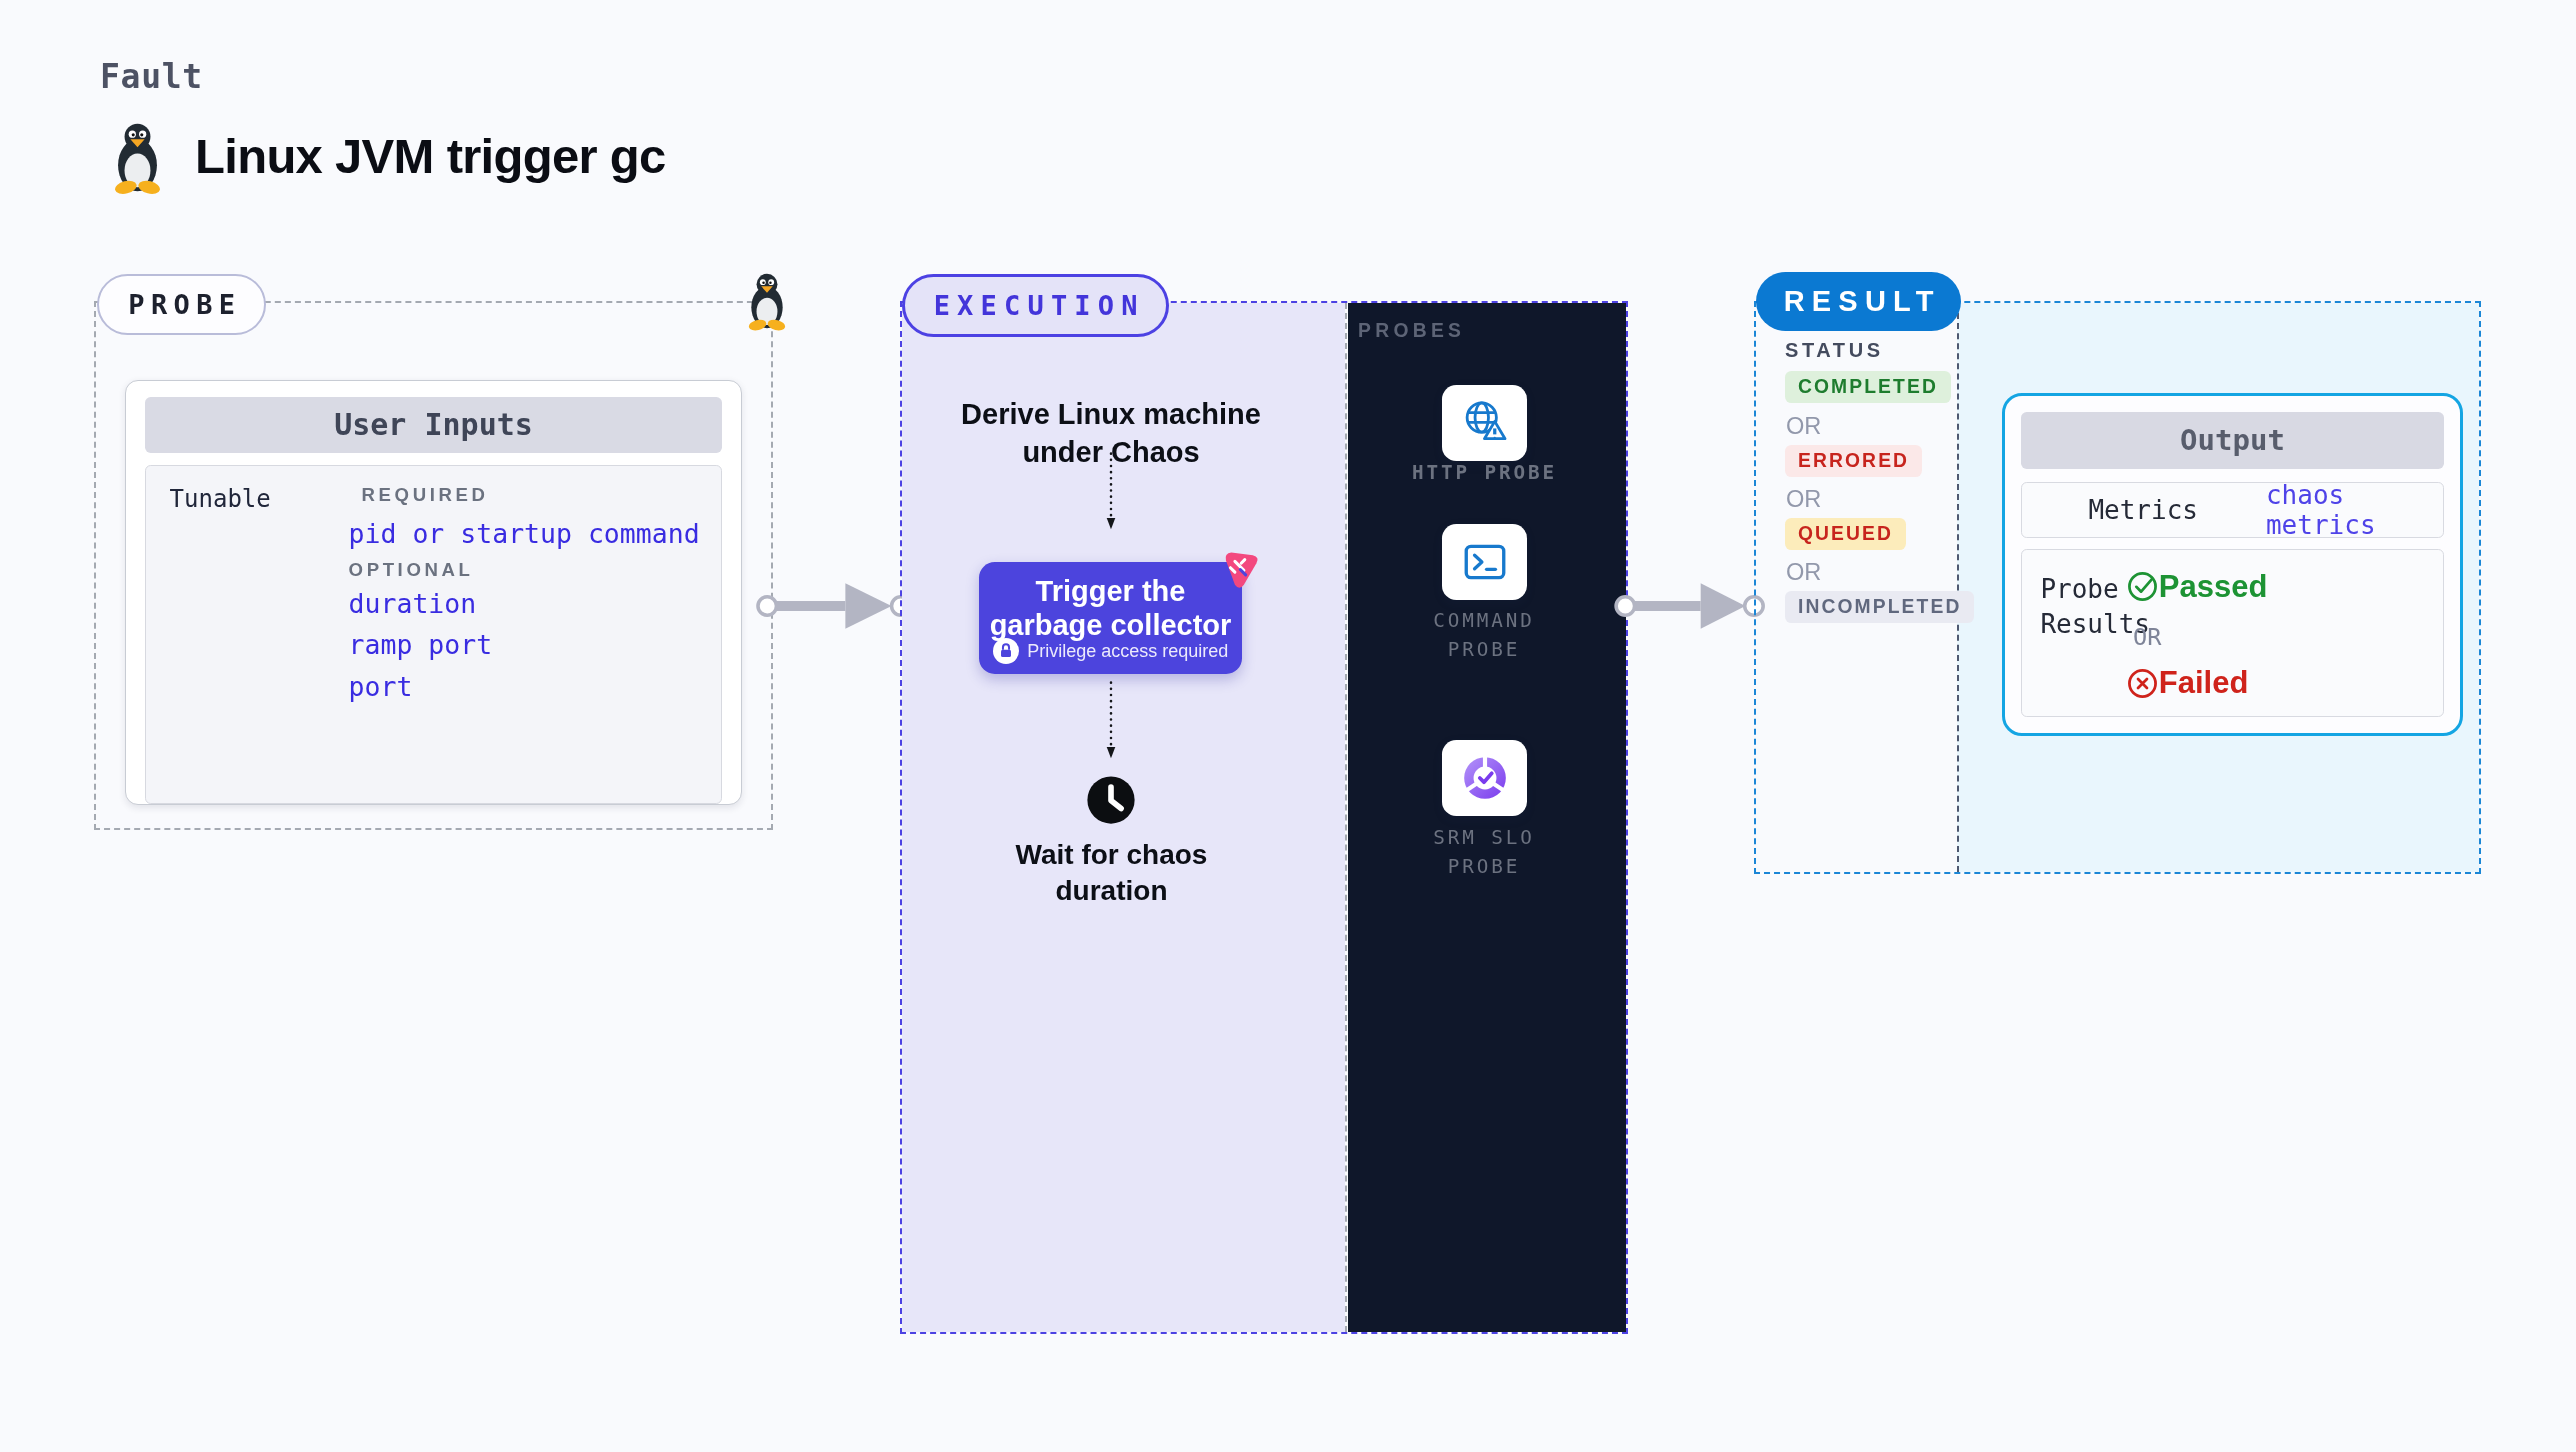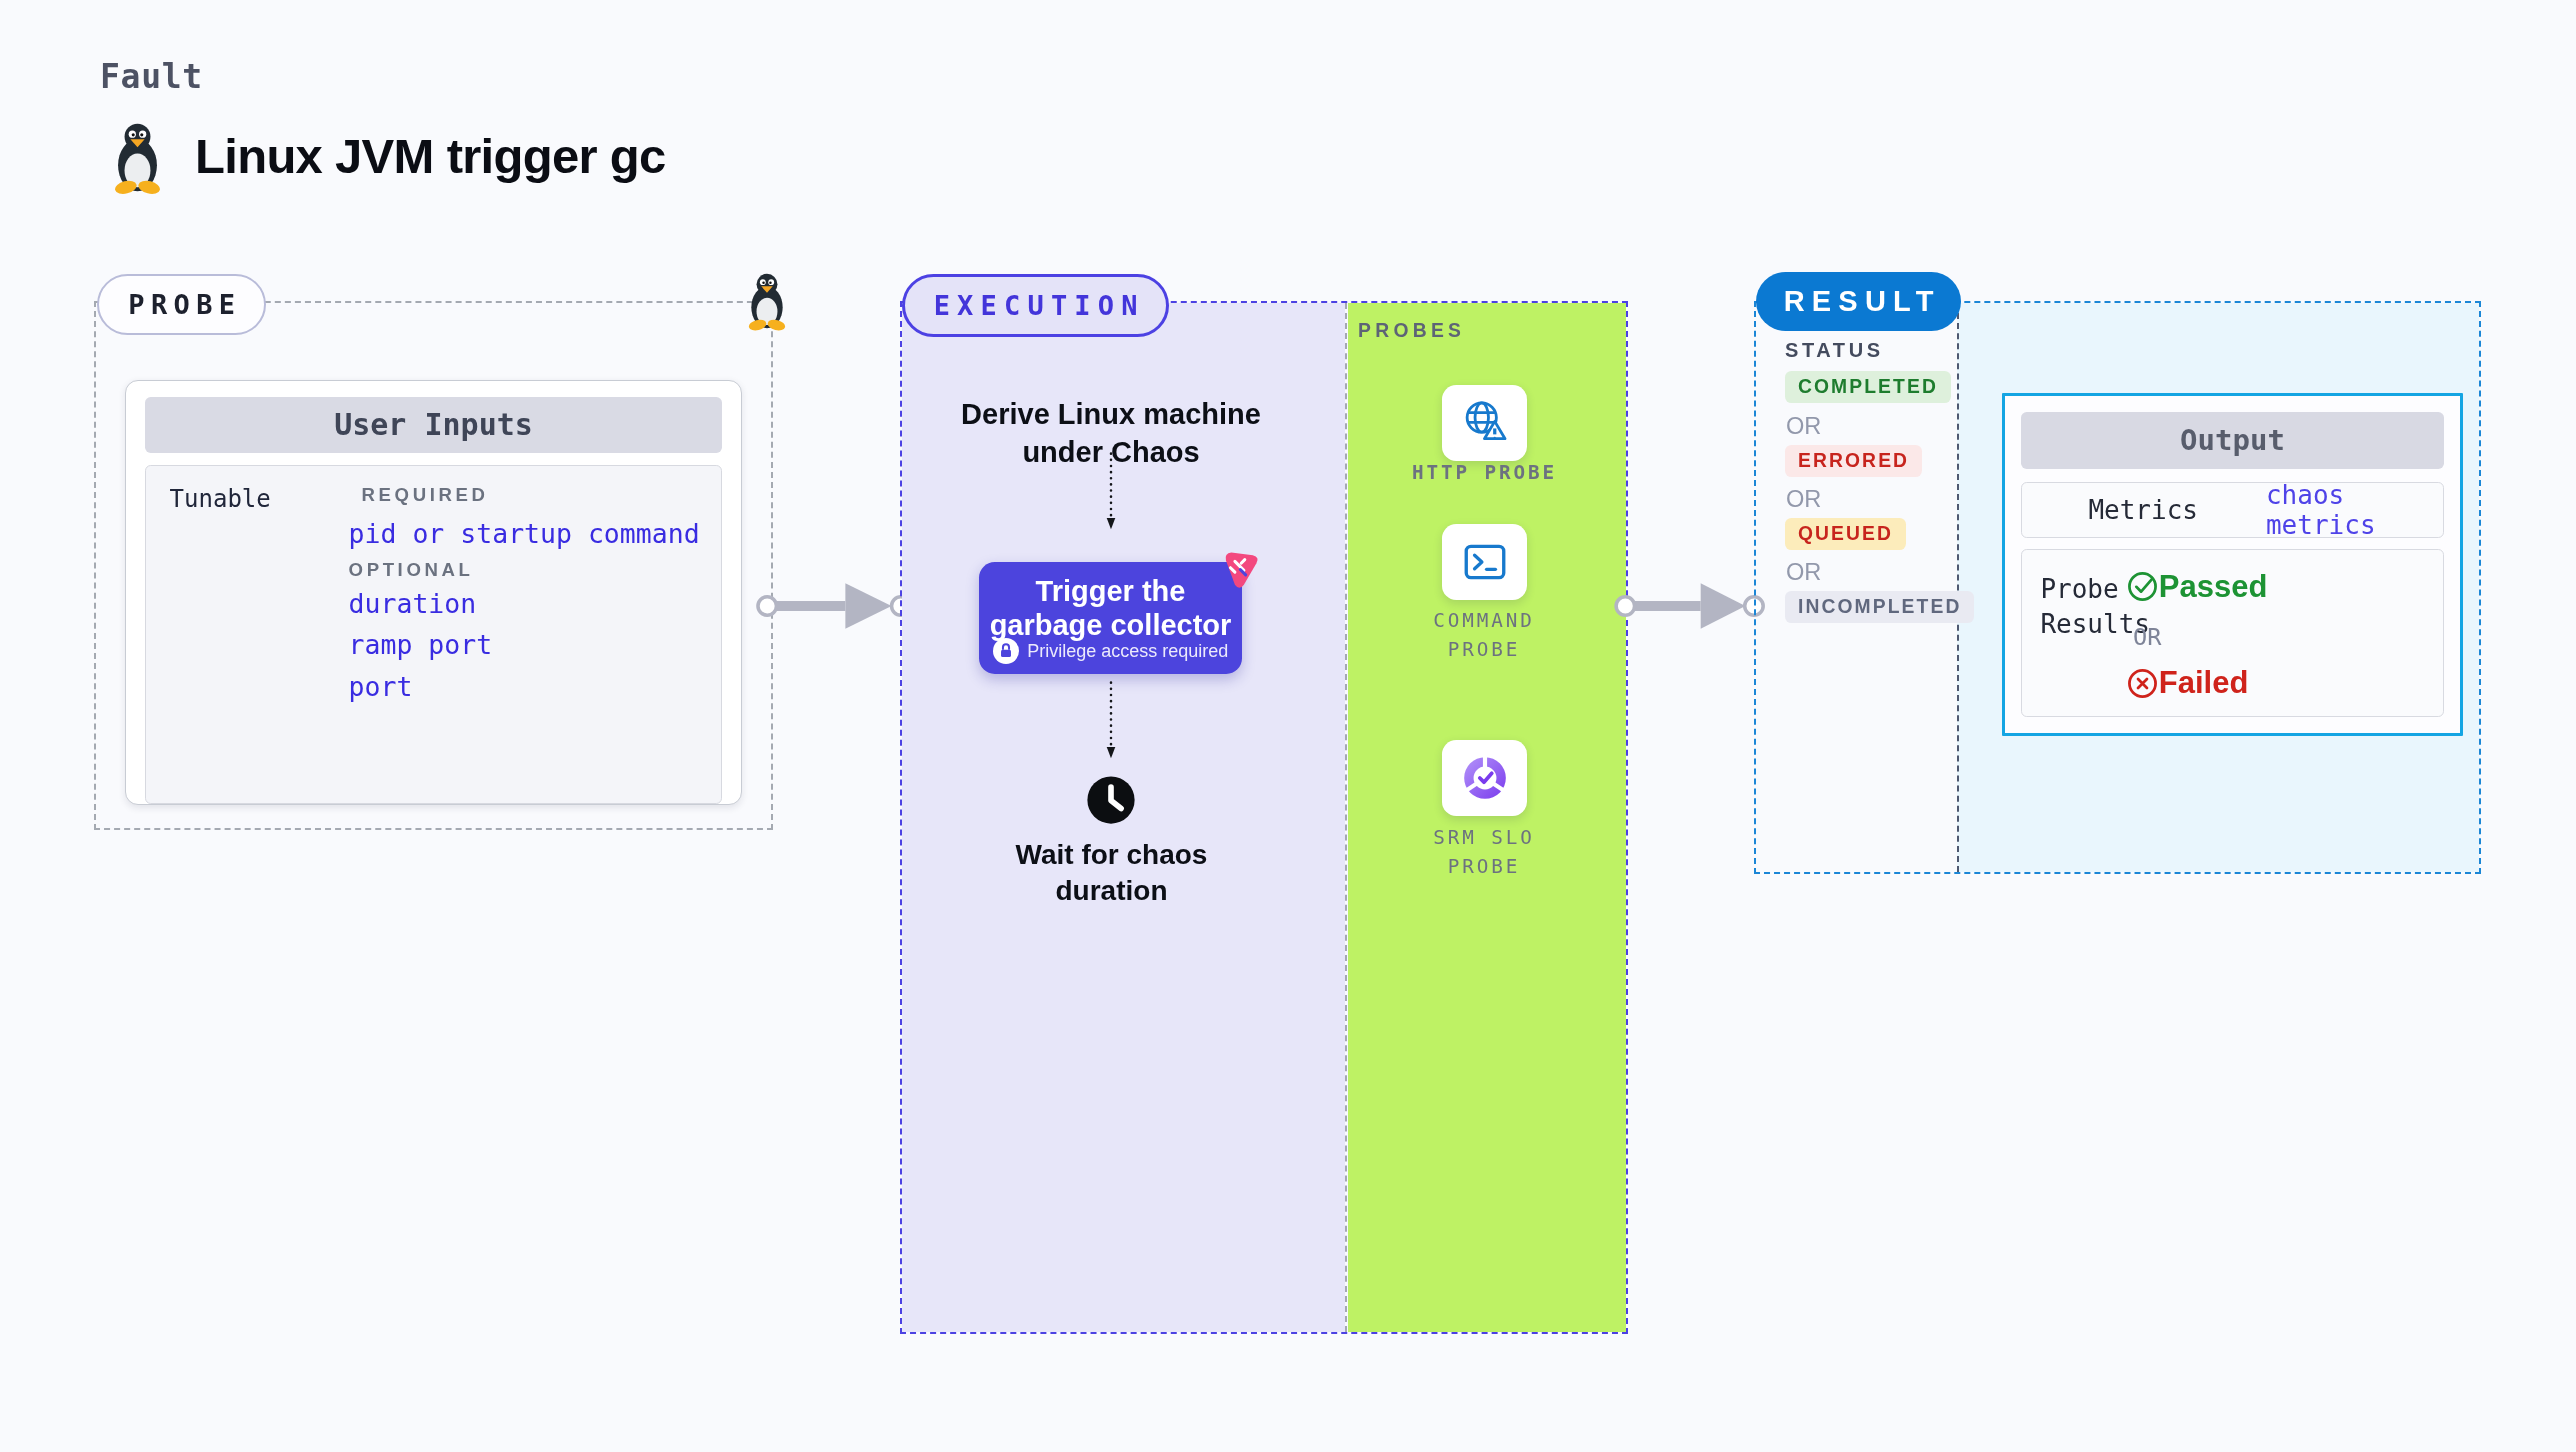--- a/index.html
+++ b/index.html
@@ -41,21 +41,21 @@
   .field-link{left:203px; font-size:26.5px; color:#392ce1; cursor:pointer;}
 
   
   .conn1{left:754px; top:579px;}
   .conn2{left:1612px; top:579px;}
 
   
   .exec-wrap{left:900px; top:301px; width:724px; height:1029px; border:2.1px dashed #4c41e3;}
   .exec-lav{position:absolute; left:0; top:0; bottom:0; width:443px; background:#e7e6f9;}
   .exec-divider{position:absolute; left:443px; top:0; bottom:0; width:0; border-left:2.1px dashed #a4a9b1;}
-  .probes-area{position:absolute; left:446px; right:0; top:0; bottom:0; background:#bef264;}
+  .probes-area{position:absolute; left:446px; right:0; top:0; bottom:0; background:#0f172a;}
 
   .derive-label{position:absolute; left:30px; top:93px; width:358px; text-align:center;
                 font-size:29px; font-weight:700; color:#0c0f16; line-height:1.30;}
   .dot-arrow{position:absolute; width:10px;}
   .dot1{left:204px; top:149px; height:79px;}
   .dot2{left:204px; top:378px; height:79px;}
   .trigger-box{position:absolute; left:77px; top:259px; width:263px; height:112px; background:#4c44dd;
                border-radius:15.8px; box-shadow:0 5.7px 13px rgba(40,35,160,.25);}
   .trigger-title{position:absolute; top:11.5px; left:0; right:0; text-align:center;
                  font-size:29px; font-weight:700; color:#ffffff; line-height:1.18;}
@@ -75,21 +75,21 @@
   
   .result-wrap{left:1754px; top:301px; width:723px; height:569px; border:2.1px dashed #1b86d6;}
   .result-blue{position:absolute; left:201px; right:0; top:0; bottom:0; background:#e9f6fd;}
   .result-divider{position:absolute; left:201px; top:0; bottom:0; width:0; border-left:2.1px dashed #4e5870;}
   .status-title{position:absolute; left:29px; top:36px; font-size:20px; font-weight:700; color:#444b5e; letter-spacing:3.6px;}
   .status-badge{position:absolute; left:29px; height:31.5px; line-height:31.5px; padding:0 13px; border-radius:6.4px;
                 font-size:19.3px; font-weight:700; letter-spacing:2.1px;}
   .or-sep{position:absolute; left:30px; font-size:23.6px; font-weight:500; color:#9298ab;}
 
   .output-card{position:absolute; left:246px; top:90px; width:455px; height:337px; background:#fdfdff;
-               border:3.6px solid #14a5e3; border-radius:1px;}
+               border:3.6px solid #14a5e3; border-radius:20px;}
   .out-header{position:absolute; left:15.8px; right:15.8px; top:15.8px; height:57px; background:#d8d9e3; border-radius:5.7px;
               display:flex; align-items:center; justify-content:center; font-size:29px; font-weight:700; color:#585d6c;}
   .out-row{position:absolute; left:15.8px; right:15.8px; background:#fafbfd; border:1.4px solid #d8dae1; border-radius:5.7px;padding-left:48px;}
   .metrics-row{top:86px; height:54px; display:flex; align-items:center;}
   .metrics-label{font-size:26px; color:#252a37; margin-left:18.6px;}
   .metrics-link{font-size:26px; color:#4f43e8; margin-left:68px; cursor:pointer;}
   .pr-row{top:153px; height:166px;}
   .pr-label{position:absolute; left:18.6px; top:21.5px; width:129px; font-size:26px; color:#252a37; line-height:1.35;}
   .pr-right{position:absolute; left:104px; top:0; right:0;}
   .verdict{position:absolute; display:flex; align-items:center; gap:0;}

